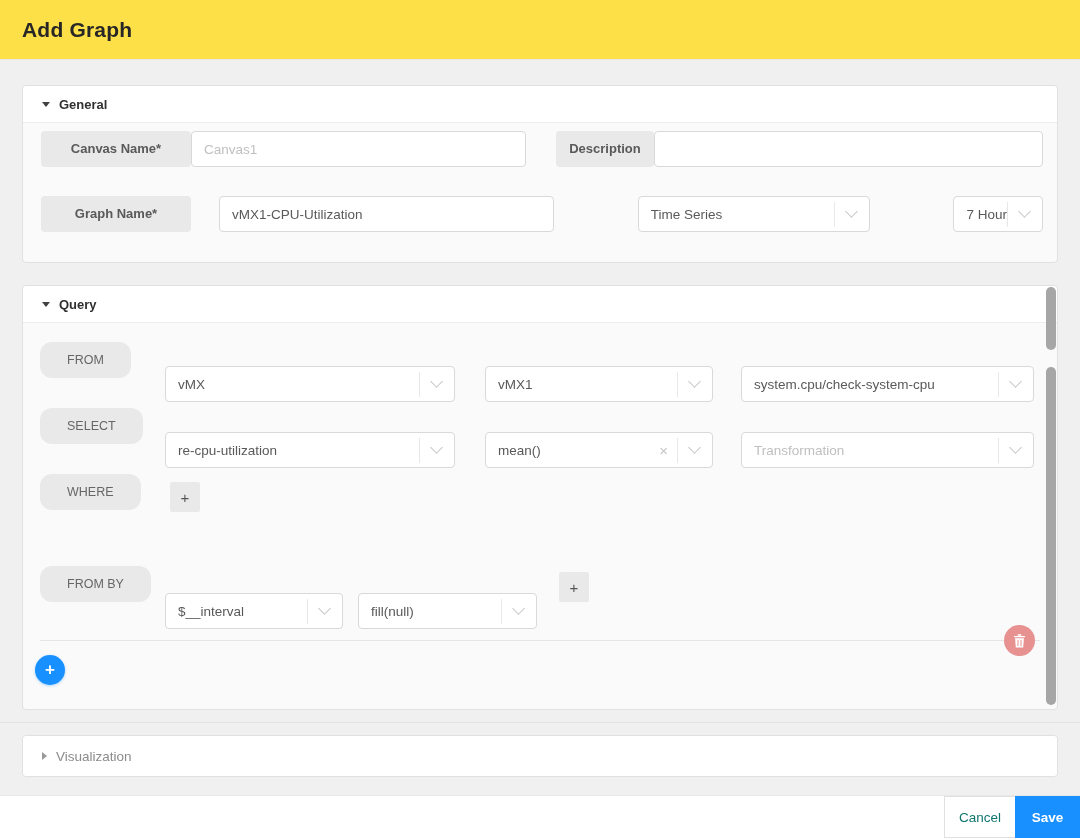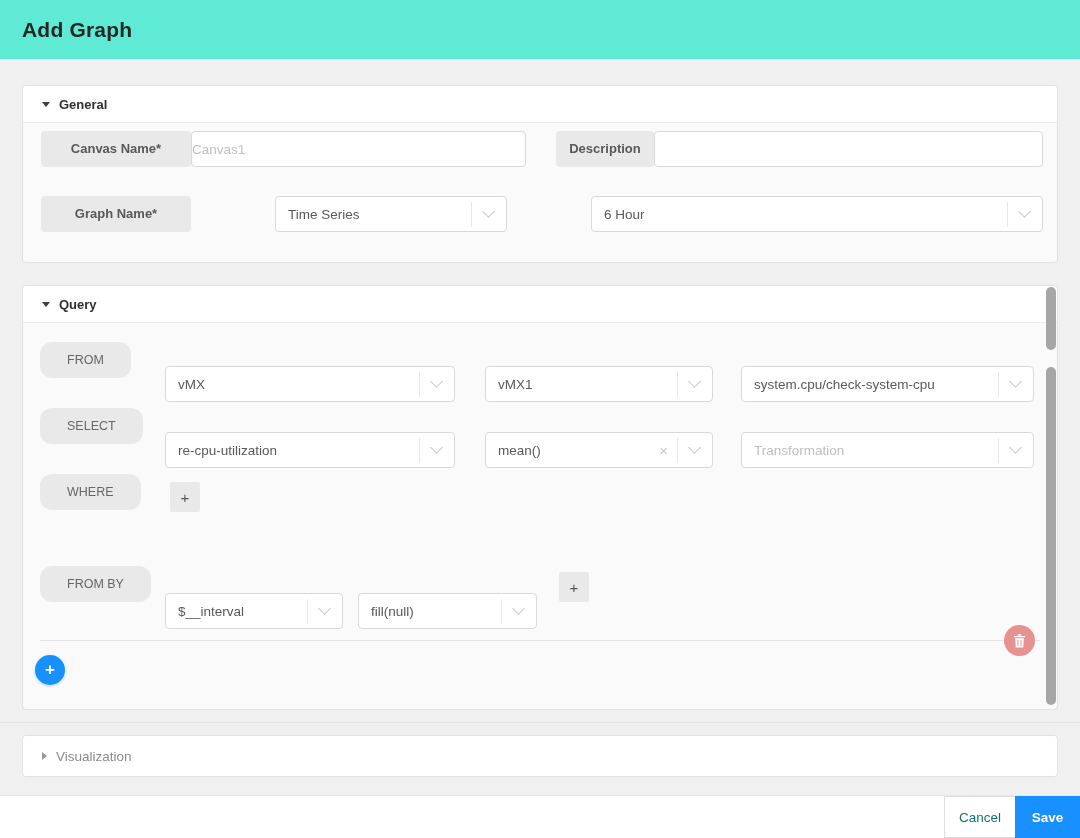--- a/index.html
+++ b/index.html
@@ -1,19 +1,19 @@
 <!DOCTYPE html>
 <html style="--accent: #1890ff; --danger: #e89191;"><head>
 <meta charset="utf-8">
 <style>
   :root{ --accent:#1890ff; --danger:#e89191; }
   *{ box-sizing:border-box; margin:0; padding:0; }
   body{ width:1080px; height:838px; background:#f0f0f0; font-family:"Liberation Sans", sans-serif; overflow:hidden; position:relative; }
 
-  .header{ position:absolute; left:0; top:0; width:1080px; height:60px; background:#5eead4;
+  .header{ position:absolute; left:0; top:0; width:1080px; height:60px; background:#fde047;
            border-bottom:1px solid #e8e8e8; display:flex; align-items:center; padding-left:22px; z-index:2; }
   .page-title{ font-size:21px; font-weight:bold; color:#262626; letter-spacing:.2px; }
 
   .panel{ position:absolute; left:22px; width:1036px; background:#fafafa;
           border:1px solid #e1e1e1; border-radius:4px; }
   .panel-header{ height:37px; background:#fff; border-bottom:1px solid #ededed;
                  border-radius:4px 4px 0 0; display:flex; align-items:center;
                  padding-left:19px; gap:9px; cursor:pointer; }
   .panel-header.plain{ border-bottom:none; border-radius:4px; height:40px; }
   .section-title{ font-size:13px; font-weight:bold; color:#303030; }
@@ -25,21 +25,21 @@
 
   .panel-body{ position:relative; }
   .g-row{ display:flex; padding:0 14px 0 18px; align-items:center; }
 
   .field-label{ background:#e9e9e9; color:#595959; font-size:13px; font-weight:bold;
                 height:36px; line-height:36px; text-align:center; border-radius:4px; flex:0 0 auto; }
   .q-label{ position:absolute; background:#e9e9e9; color:#666; font-size:12.5px;
             height:36px; line-height:36px; padding:0 27px; border-radius:12px; }
 
   .text-input{ height:36px; border:1px solid #d9d9d9; border-radius:4px; background:#fff;
-               font-size:13.5px; color:#595959; padding:0 0; outline:none;
+               font-size:13.5px; color:#595959; padding:0 12px; outline:none;
                font-family:"Liberation Sans", sans-serif; }
   .text-input::placeholder{ color:#bfbfbf; }
 
   .select{ height:36px; background:#fff; border:1px solid #d9d9d9; border-radius:4px;
            display:flex; align-items:center; padding:0 10px 0 12px; cursor:pointer; }
   .select.abs{ position:absolute;margin-top:24px; }
   .select-value{ flex:1; font-size:13.5px; color:#595959; white-space:nowrap; overflow:hidden; }
   .select-value.placeholder{ color:#bfbfbf; }
   .select-divider{ width:1px; height:25px; background:#e8e8e8; margin-right:9px; flex:0 0 auto; }
   .chev-wrap{ width:15px; display:flex; justify-content:center; flex:0 0 auto; }
@@ -83,31 +83,32 @@
   <div class="panel-body">
     <div class="g-row" style="margin-top:8px;">
       <div class="field-label" style="width:150px;">Canvas Name*</div>
       <input class="text-input" style="width: 335px;" placeholder="Canvas1">
       <div style="width:30px;"></div>
       <div class="field-label" style="width:98px;">Description</div>
       <input class="text-input" style="flex: 1 1 0%;">
     </div>
     <div class="g-row" style="margin-top:29px;gap:28px;">
       <div class="field-label" style="width:150px;">Graph Name*</div>
+      <input class="text-input" style="width: 335px;" value="vMX1-CPU-Utilization">
       <div style="width:28px;"></div>
       <div class="select" style="width:232px;">
         <span class="select-value">Time Series</span>
         <span class="select-divider"></span>
         <span class="chev-wrap">
             <i class="chev"></i>
           </span>
       </div>
       <div style="width:28px;"></div>
       <div class="select" style="flex:1;">
-        <span class="select-value">6 Hour</span>
+        <span class="select-value">7 Hour</span>
         <span class="select-divider"></span>
         <span class="chev-wrap">
             <i class="chev"></i>
           </span>
       </div>
     </div>
   </div>
 </div>
 
 <div class="panel" style="top:285px; height:425px;">

